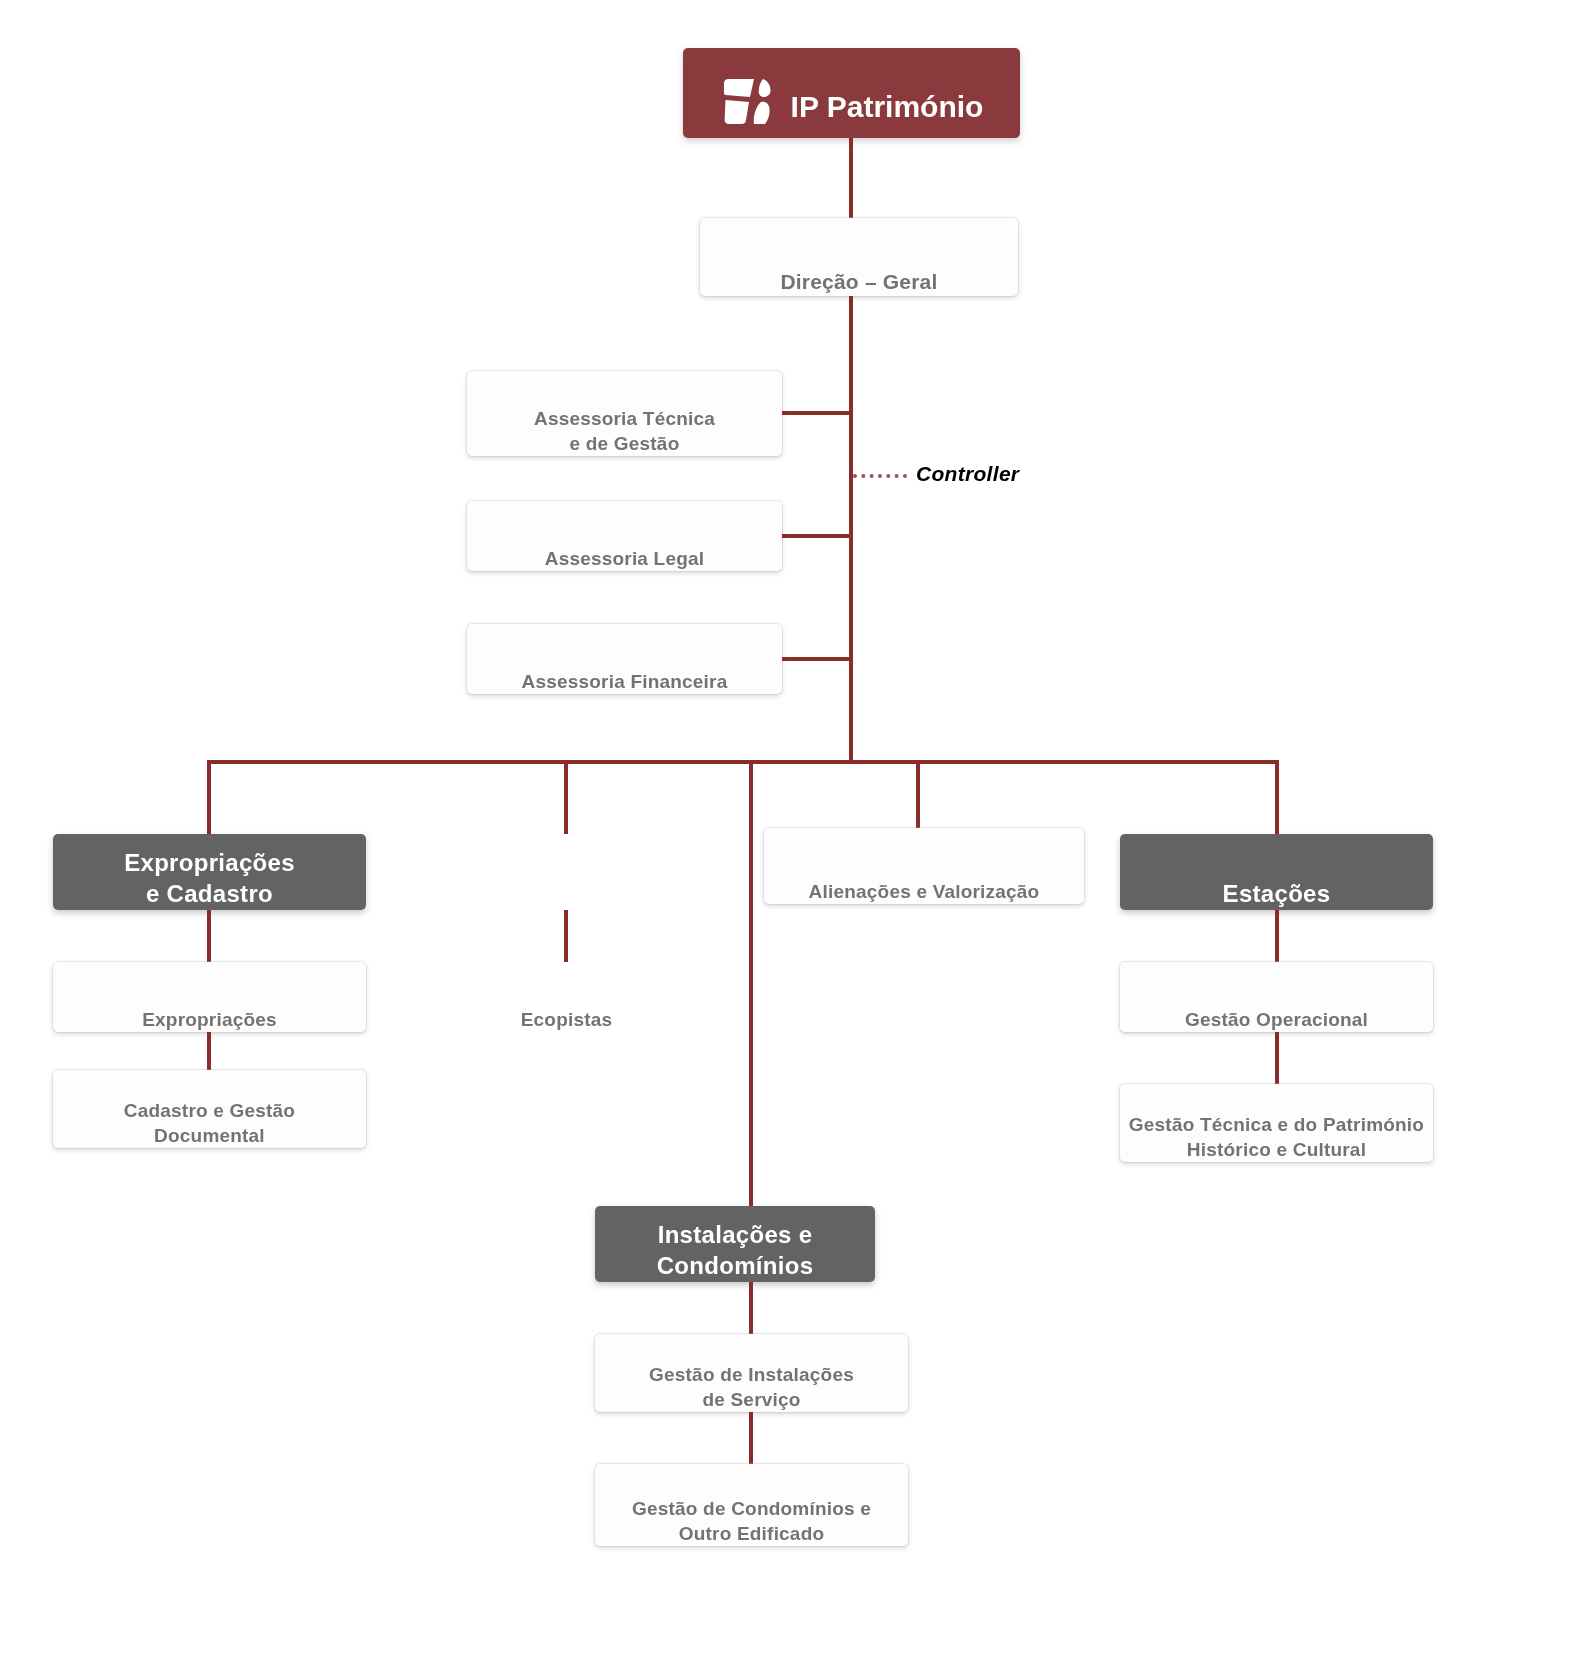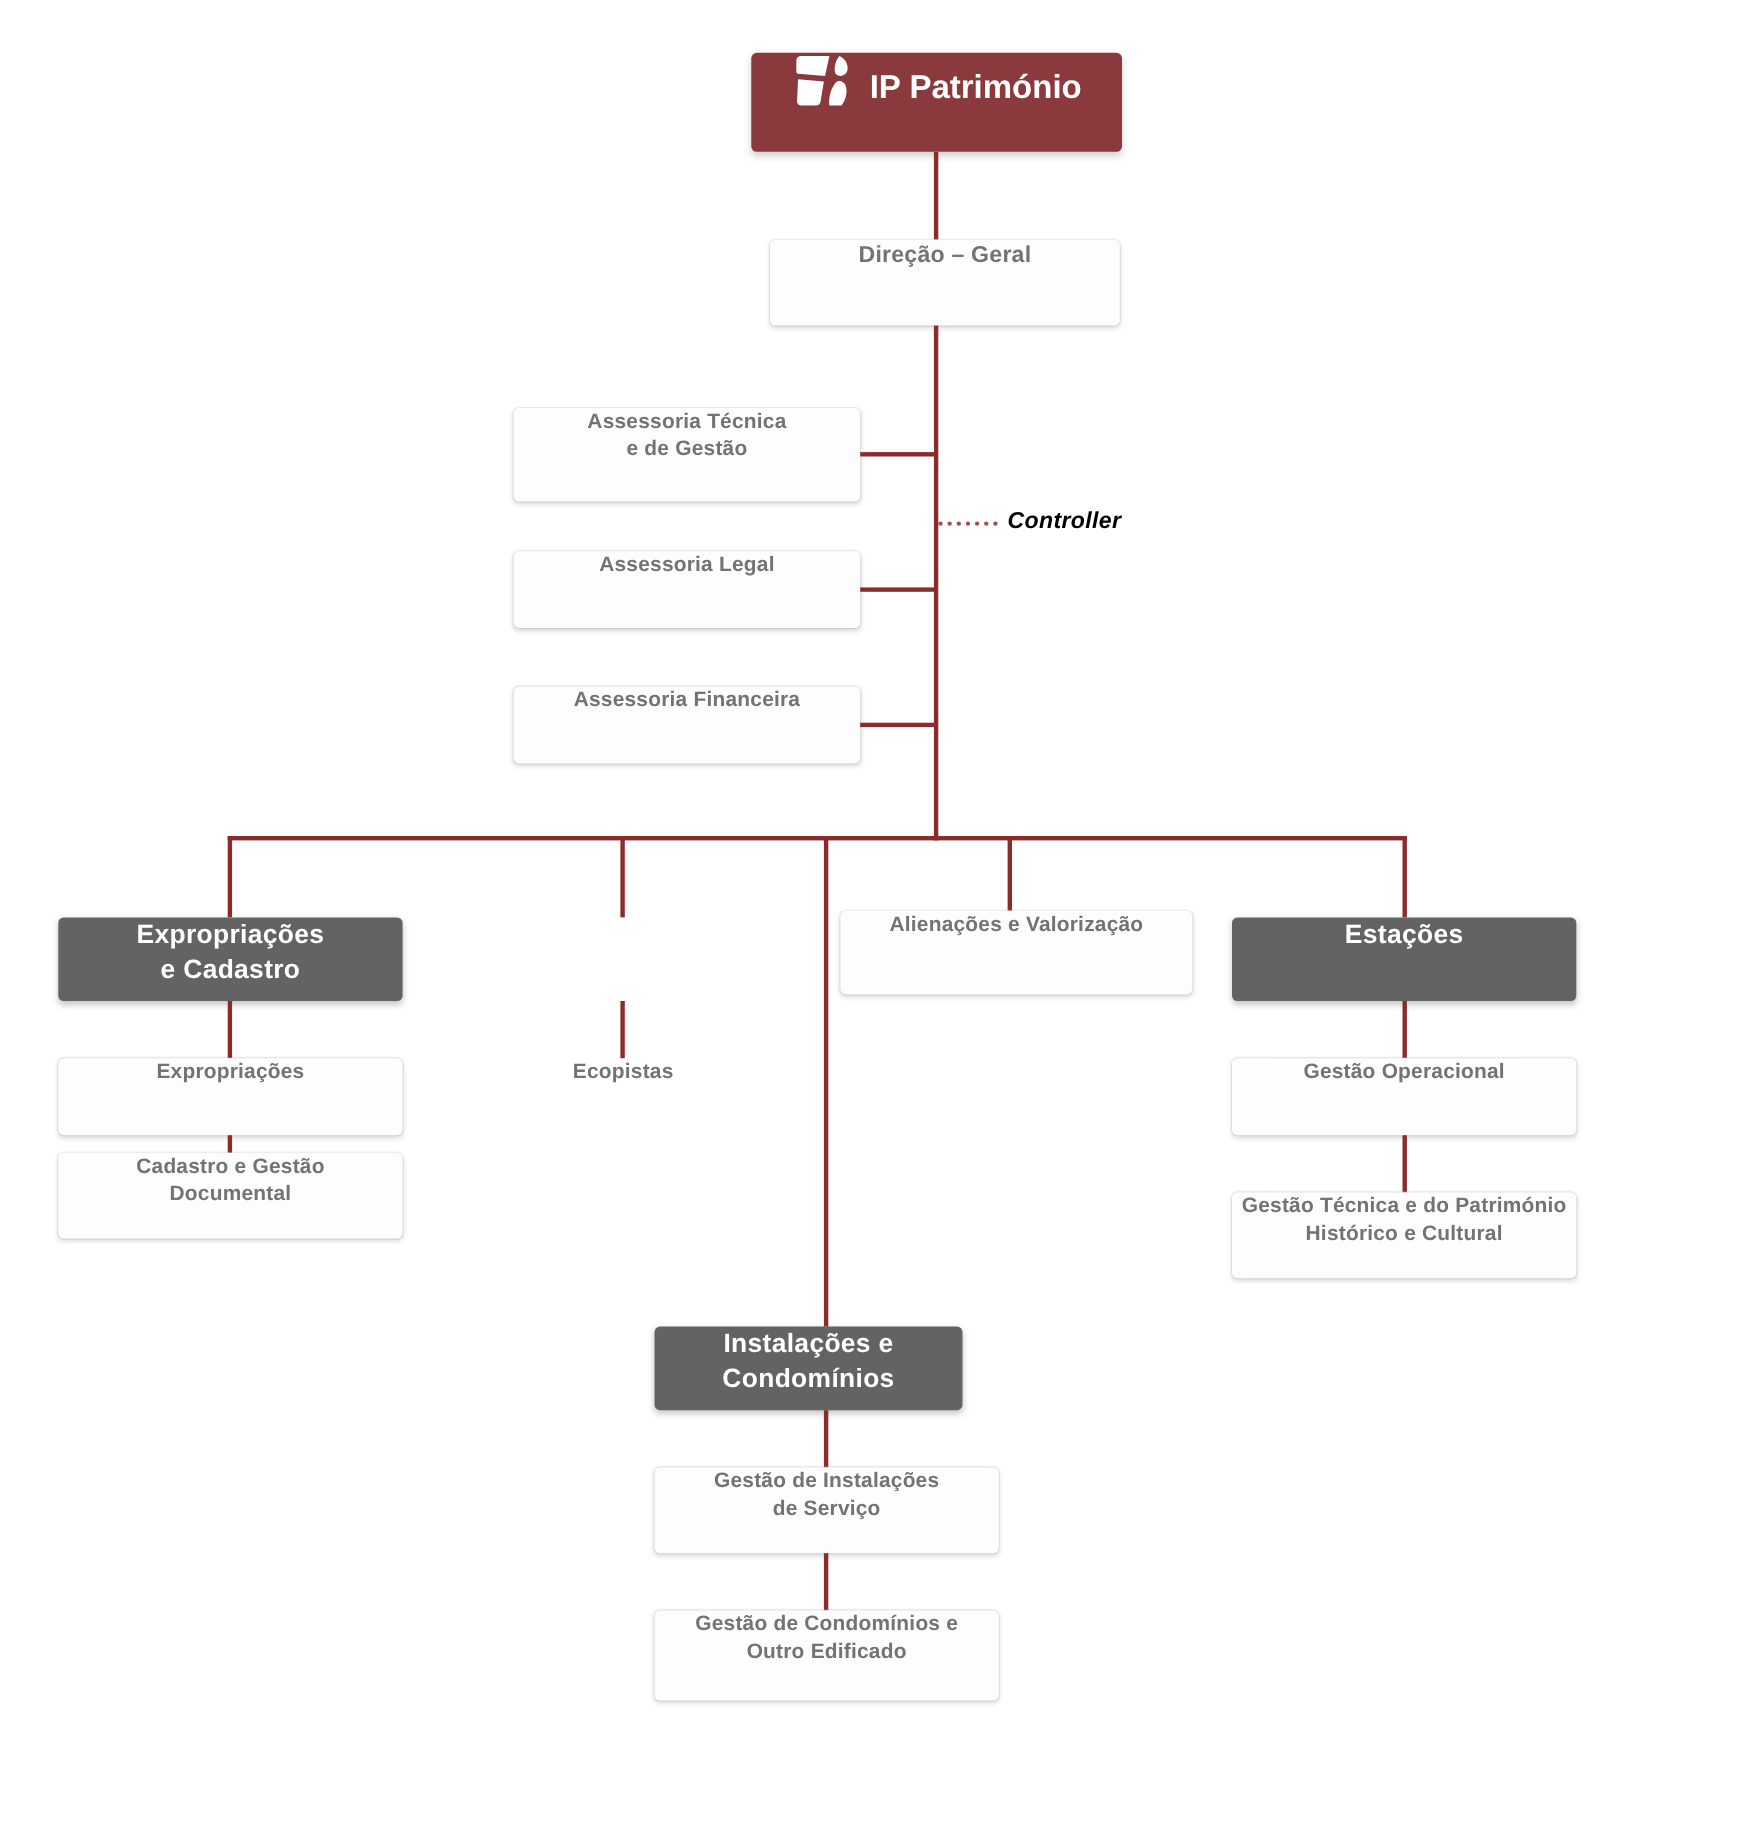--- a/index.html
+++ b/index.html
@@ -30,21 +30,21 @@
     position: absolute;
     height: 0;
     border-top: 4px dotted #a05050;
   }
 
   
   .node {
     position: absolute;
     box-sizing: border-box;
     display: flex;
-    align-items: flex-start;
+    align-items: flex-end;
     justify-content: center;
     text-align: center;
     border-radius: 5px;
     line-height: 1.32;
   }
 
   .node.white {
     background: #fdfdfd;
     color: #737373;
     font-weight: bold;
@@ -167,21 +167,21 @@
   <div class="node gray" style="left:1120px; top:834px; width:313px; height:76px;">
     <span>Estações</span>
   </div>
 
   <div class="line v" style="left:207px; top:910px; height:52px;"></div>
   <div class="node white" style="left:53px; top:962px; width:313px; height:70px;">
     <span>Expropriações</span>
   </div>
 
   <div class="line v" style="left:207px; top:1032px; height:52px;"></div>
-  <div class="node white" style="left:53px; top:1048px; width:313px; height:78px;">
+  <div class="node white" style="left:53px; top:1070px; width:313px; height:78px;">
     <div>
       <span class="nl">Cadastro e Gestão</span>
       <span class="nl">Documental</span>
     </div>
   </div>
 
   <div class="line v" style="left:564px; top:910px; height:52px;"></div>
   <div class="node white" style="left:410px; top:962px; width:313px; height:70px; background:transparent; box-shadow:none;">
     <span>Ecopistas</span>
   </div>

